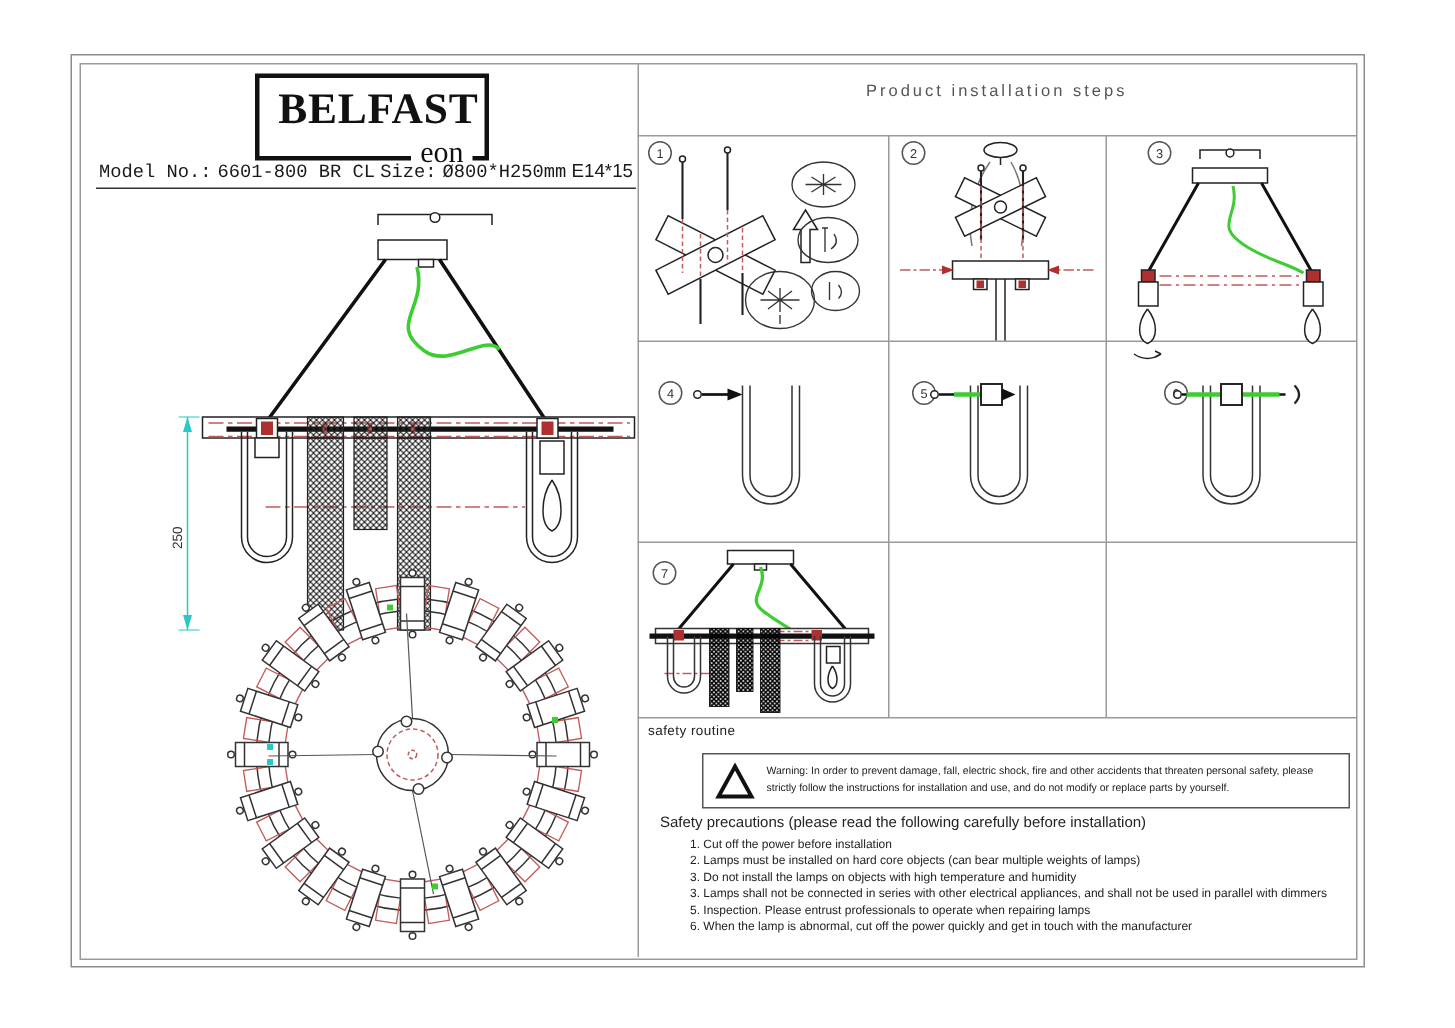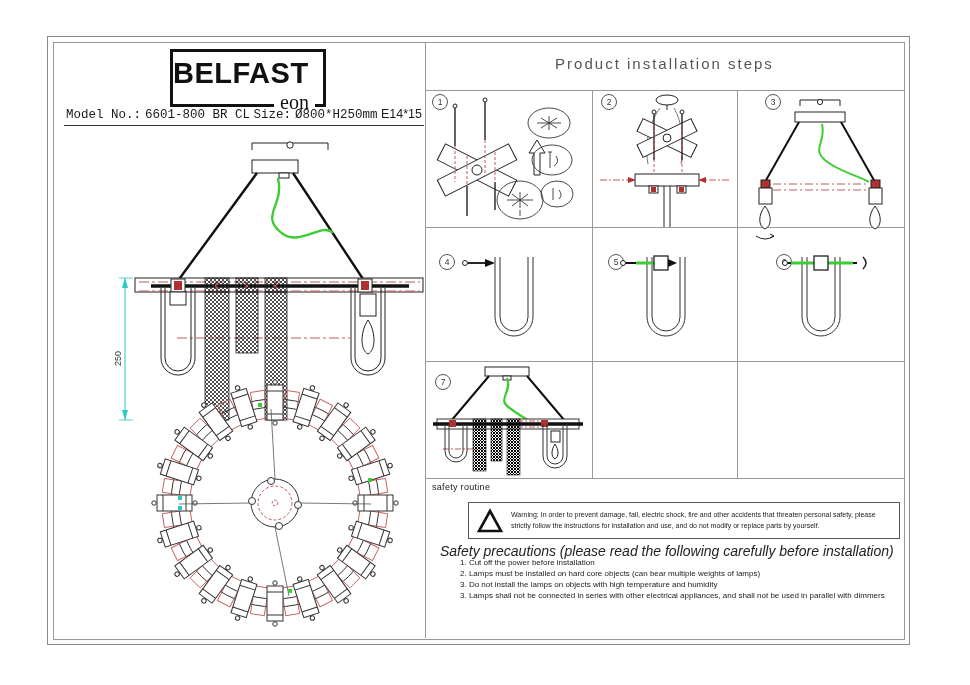--- a/index.html
+++ b/index.html
@@ -4,40 +4,40 @@
 <style>
   html,body{margin:0;padding:0;}
   body{width:970px;height:685px;background:#fff;position:relative;
        font-family:"Liberation Sans",sans-serif;color:#222;overflow:hidden;}
   .abs{position:absolute;}
   .border-outer{left:47px;top:36px;width:861px;height:607px;border:1.5px solid #8c8c8c;}
   .border-inner{left:53px;top:42px;width:850px;height:596px;border:1px solid #9a9a9a;}
   .gl{background:#9a9a9a;}
   
   .logo-box{left:170px;top:49px;width:150px;height:52px;border:3px solid #111;}
-  .logo-name{position:absolute;left:0;right:4px;top:5px;text-align:left;
-             font-size:29px;font-weight:bold;letter-spacing:.5px;color:#111;}
+  .logo-name{position:absolute;left:0;right:4px;top:5px;text-align:right;
+             font-size:29px;font-weight:bold;letter-spacing:.5px;color:#111;font-family:Liberation Serif, serif;}
   .logo-sub{position:absolute;right:8px;bottom:-10px;background:#fff;padding:0 6px;
             font-family:Liberation Serif, serif;font-size:20px;color:#111;}
   .model-line{left:64px;top:107px;width:356px;display:flex;justify-content:space-between;
               align-items:baseline;border-bottom:1.2px solid #333;padding:0 2px 3px 2px;
               font-size:12.5px;color:#1a1a1a;white-space:nowrap;}
   .model-line .grp{display:flex;gap:4px;font-family:Liberation Mono, monospace;}
   
-  .sheet-title{left:425px;top:55px;width:479px;text-align:center;font-size:15px;
+  .sheet-title{left:425px;top:55px;width:479px;text-align:center;font-size:11px;
                letter-spacing:2px;color:#555;}
   .step-num{position:absolute;width:14px;height:14px;border:1px solid #555;border-radius:50%;
             font-size:8.5px;line-height:14px;text-align:center;color:#333;background:#fff;}
   .cell{position:absolute;}
   
   .safety-routine{left:432px;top:482px;font-size:9px;color:#222;letter-spacing:.3px;}
   .warn-box{left:468px;top:502px;width:432px;height:37px;border:1px solid #555;
             display:flex;align-items:center;gap:8px;padding:0 6px 0 8px;box-sizing:border-box;}
   .warn-text{font-size:7px;line-height:1.55;color:#222;flex:1;}
-  .prec-title{left:440px;top:543px;font-size:14px;color:#222;font-style:italic;}
+  .prec-title{left:440px;top:543px;font-size:10px;color:#222;}
   .prec-list{left:440px;top:557px;width:466px;font-size:8px;color:#222;}
   .prec-list div{line-height:11px;white-space:nowrap;margin-left:20px;}
   svg{position:absolute;overflow:visible;}
   svg *{vector-effect:none;}
 </style>
 </head>
 <body>
 
 <div class="abs border-outer"></div>
 <div class="abs border-inner"></div>
@@ -374,13 +374,15 @@
   <div class="warn-text">Warning: In order to prevent damage, fall, electric shock, fire and other accidents that threaten personal safety, please strictly follow the instructions for installation and use, and do not modify or replace parts by yourself.</div>
 </div>
 
 <div class="abs prec-title">Safety precautions (please read the following carefully before installation)</div>
 
 <div class="abs prec-list">
   <div>1. Cut off the power before installation</div>
   <div>2. Lamps must be installed on hard core objects (can bear multiple weights of lamps)</div>
   <div>3. Do not install the lamps on objects with high temperature and humidity</div>
   <div>3. Lamps shall not be connected in series with other electrical appliances, and shall not be used in parallel with dimmers</div>
+  <div>5. Inspection. Please entrust professionals to operate when repairing lamps</div>
+  <div>6. When the lamp is abnormal, cut off the power quickly and get in touch with the manufacturer</div>
 </div>
 
 </body></html>

